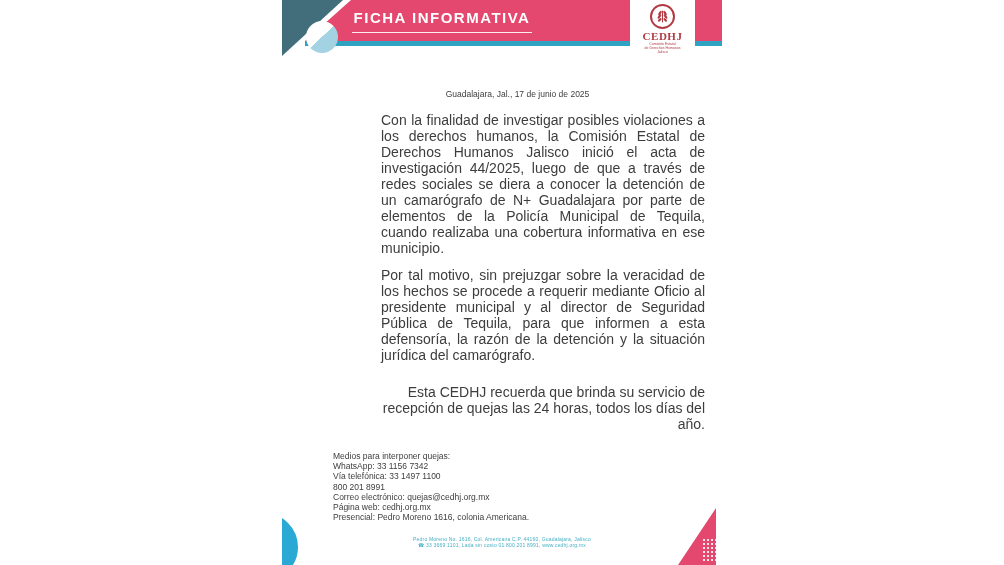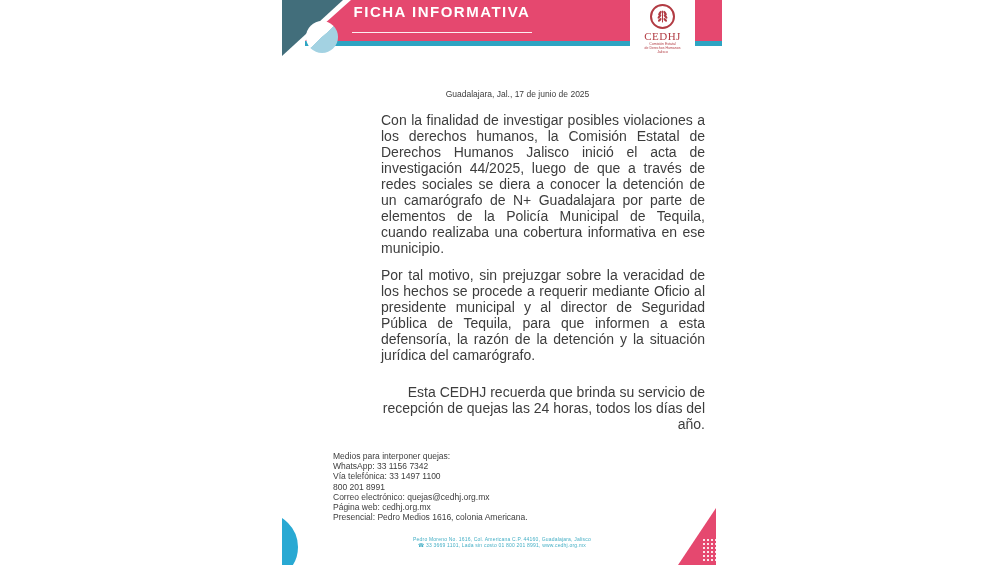--- a/index.html
+++ b/index.html
@@ -12,31 +12,31 @@
   .pink-band { position:absolute; left:23px; top:0; width:417px; height:41px;
                background:#e5486f;
                clip-path:polygon(46px 0, 100% 0, 100% 100%, 0 100%); }
   .cyan-line { position:absolute; left:23px; top:41px; width:417px; height:5px;
                background:#2ea4c2; }
   .teal-triangle { position:absolute; left:0; top:0; width:61px; height:56px;
                background:#426e7b; clip-path:polygon(0 0, 100% 0, 0 100%); }
   .split-circle { position:absolute; left:24px; top:21px; width:32px; height:32px;
                border-radius:50%;
                background:linear-gradient(137deg, #ffffff 49.5%, #a3d2e2 50%); }
-  .banner-title { position:absolute; left:62px; top:3px; width:196px;
+  .banner-title { position:absolute; left:62px; top:9px; width:196px;
                text-align:center; color:#ffffff; font-size:15px; font-weight:bold;
                letter-spacing:1.5px; white-space:nowrap; }
   .banner-underline { position:absolute; left:70px; top:32px; width:180px; height:1px;
                background:rgba(255,255,255,0.9); }
   .logo-box { position:absolute; left:348px; top:0; width:65px; height:62px;
                background:#ffffff; display:flex; flex-direction:column;
                align-items:center; justify-content:flex-start; padding-top:4px; }
   .emblem { width:25px; height:25px; border:2px solid #b23b43; border-radius:50%;
                display:flex; align-items:center; justify-content:center; }
-  .logo-acronym { font-family:"Liberation Serif", serif; font-weight:normal;
+  .logo-acronym { font-family:"Liberation Serif", serif; font-weight:bold;
                font-size:11px; color:#b23b43; letter-spacing:0.5px; line-height:12px;
                margin-top:1px; }
   .logo-org { font-size:3.5px; line-height:4px; color:#b23b43; text-align:center; }
 
   
   .content { position:absolute; left:51px; top:90px; width:372px; color:#3d3d3d; }
   .date-line { font-size:8.5px; text-align:center; padding-right:3px; line-height:9px; }
   .doc-title { margin-top:9px; font-size:8.5px; line-height:9.8px; font-weight:bold;
                text-align:center; color:#2e2e2e; }
   .para { margin-top:13px; font-size:14px; line-height:16px; text-align:justify;margin-left:48px; }
@@ -93,21 +93,21 @@
     <div class="para p1">Con la finalidad de investigar posibles violaciones a los derechos humanos, la Comisión Estatal de Derechos Humanos Jalisco inició el acta de investigación 44/2025, luego de que a través de redes sociales se diera a conocer la detención de un camarógrafo de N+ Guadalajara por parte de elementos de la Policía Municipal de Tequila, cuando realizaba una cobertura informativa en ese municipio.</div>
     <div class="para p2">Por tal motivo, sin prejuzgar sobre la veracidad de los hechos se procede a requerir mediante Oficio al presidente municipal y al director de Seguridad Pública de Tequila, para que informen a esta defensoría, la razón de la detención y la situación jurídica del camarógrafo.</div>
     <div class="para p3">Esta CEDHJ recuerda que brinda su servicio de recepción de quejas las 24 horas, todos los días del año.</div>
     <div class="contact">
       <div>Medios para interponer quejas:</div>
       <div>WhatsApp: 33 1156 7342</div>
       <div>Vía telefónica: 33 1497 1100</div>
       <div>800 201 8991</div>
       <div>Correo electrónico: quejas@cedhj.org.mx</div>
       <div>Página web: cedhj.org.mx</div>
-      <div>Presencial: Pedro Medios 1616, colonia Americana.</div>
+      <div>Presencial: Pedro Moreno 1616, colonia Americana.</div>
     </div>
   </div>
 
   <div class="footer-arc"></div>
   <div class="footer-triangle"></div>
   <div class="footer-dots"></div>
   <div class="footer-text">
     <div>Pedro Moreno No. 1616, Col. Americana C.P. 44160, Guadalajara, Jalisco</div>
     <div><span>☎</span>
       <span>33 3669 1101, Lada sin costo 01 800 201 8991, www.cedhj.org.mx</span>

